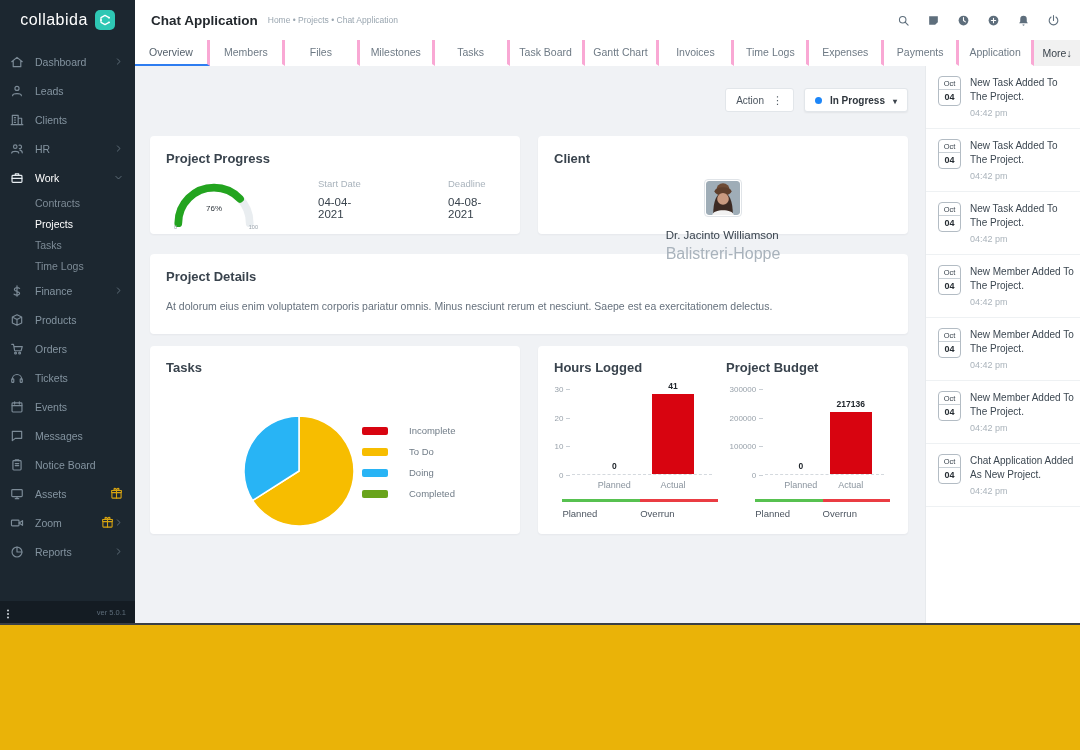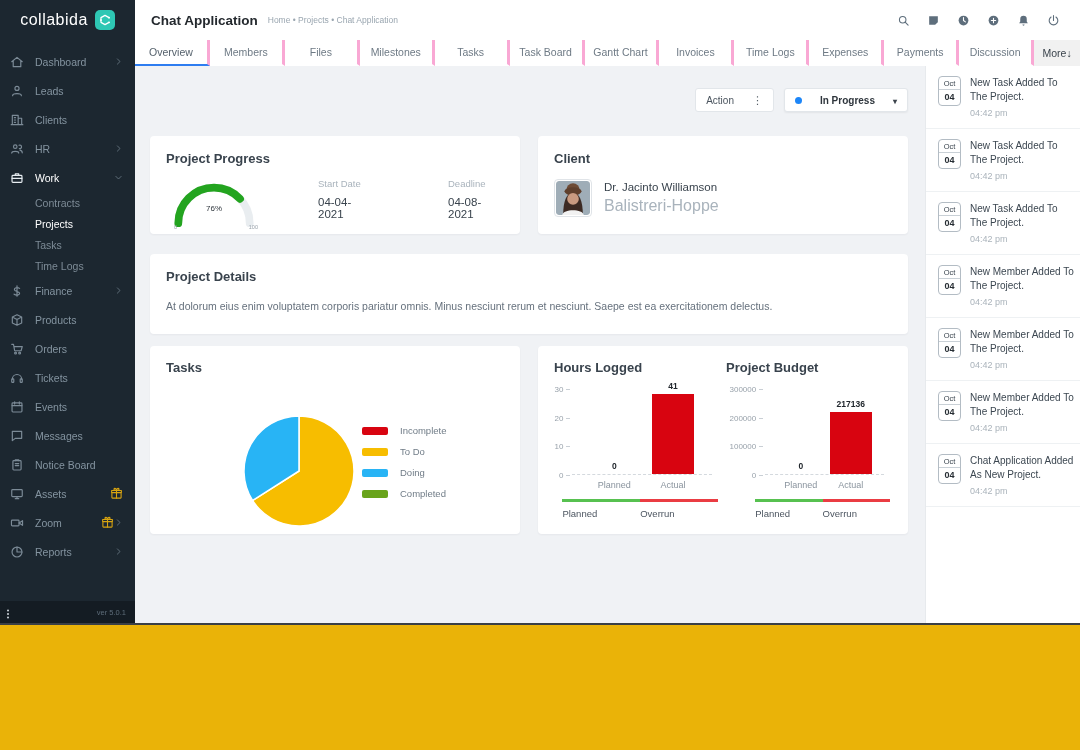--- a/index.html
+++ b/index.html
@@ -41,21 +41,21 @@
   .tabbar { height:26px; background:#fff; display:flex; font-size:10.5px; color:#6e7a85; flex-shrink:0; }
   .tab { flex:1; display:flex; align-items:center; justify-content:center; border-right:3px solid #f9a8d4; border-bottom:2px solid transparent; cursor:pointer; white-space:nowrap; }
   .tab.active { border-bottom-color:#2e7df0; color:#55616c; }
   .tab-more { flex:0 0 46px; background:#f1f1f1; color:#3a434c; display:flex; align-items:center; justify-content:center; cursor:pointer; }
 
   .content-row { flex:1; display:flex; min-height:0; }
   .content { flex:1; background:#f0f2f5; padding:0 17px 0 15px; min-width:0; }
 
   
   .action-row { margin-top:22px; display:flex; justify-content:flex-end; gap:10px; }
-  .btn { height:24px; background:#fff; border:1px solid #e2e6ea; border-radius:3px; display:inline-flex; align-items:center; gap:18px; font-size:10px; color:#4a545e; padding:0 10px; cursor:pointer; }
+  .btn { height:24px; background:#fff; border:1px solid #e2e6ea; border-radius:3px; display:inline-flex; align-items:center; gap:8px; font-size:10px; color:#4a545e; padding:0 10px; cursor:pointer; }
   .kebab-glyph::after { content:"\22EE"; font-size:11px; color:#555e66; }
   .caret-glyph::after { content:"\25BE"; font-size:8px; color:#3c444c; }
   .status-dot { width:7px; height:7px; border-radius:50%; background:#1d86f8; }
   .btn.status { font-weight:bold; color:#2e353c; box-shadow:0 1px 2px rgba(0,0,0,.06); }
 
   
   .card { background:#fff; border-radius:4px; box-shadow:0 1px 2px rgba(30,40,50,.05); padding:15px 16px; }
   .card-title { font-size:13px; font-weight:bold; color:#39434d; }
   .row1 { margin-top:24px; display:flex; gap:18px; }
   .row1 .card { width:370px; height:98px; }
@@ -70,34 +70,34 @@
   .gauge-wrap svg { width:96px; height:50px; }
   .gauge-pct { position:absolute; left:0; right:0; top:26px; text-align:center; font-size:8px; color:#2e353c; }
   .gauge-min { position:absolute; left:8px; bottom:0; font-size:5.5px; color:#98a1aa; }
   .gauge-max { position:absolute; right:4px; bottom:0; font-size:5.5px; color:#98a1aa; }
   .date-col .d-label { font-size:9.5px; color:#a9b3bc; }
   .date-col .d-value { margin-top:7px; font-size:11.5px; color:#39434d; }
   .date-col.start { margin-left:56px; }
   .date-col.end { margin-left:74px; }
 
   
-  .client-body { display:flex; margin-top:13px; align-items:center; gap:12px; }
+  .client-body { display:flex; margin-top:13px; align-items:center; gap:12px;flex-direction:column; }
   .avatar-frame { width:38px; height:38px; border:1px solid #e0e4e8; border-radius:4px; overflow:hidden; background:#fff; padding:1px; }
   .avatar-frame svg { width:100%; height:100%; border-radius:3px; display:block; }
   .client-name { font-size:11.5px; color:#39434d; }
   .client-company { margin-top:4px; font-size:16px; color:#a9b3bc; }
 
   
   .details-text { margin-top:16px; font-size:10.5px; color:#66717d; }
 
   
   .pie-card { position:relative; }
   .pie-svg { position:absolute; left:90px; top:66px; width:118px; height:118px; }
   .pie-legend { position:absolute; left:212px; top:74px; }
-  .pl-row { display:flex; align-items:center; gap:12px; height:21px; }
+  .pl-row { display:flex; align-items:center; gap:21px; height:21px; }
   .pl-swatch { width:26px; height:8px; border-radius:2px; flex-shrink:0; }
   .pl-label { font-size:9.5px; color:#707c87; }
 
   
   .charts-card { display:flex; padding:14px 10px 0 16px !important; }
   .chart-half { flex:1; min-width:0; }
   .b-title { font-size:13px; font-weight:bold; color:#39434d; }
   .b-area { position:relative; height:86px; margin-top:14px; border-bottom:1px dashed #d4d9de; }
   .b-tick { position:absolute; font-size:8px; color:#99a2ab; text-align:right; }
   .b-tickmark { position:absolute; width:4px; height:1px; background:#c9cfd5; }
@@ -377,21 +377,21 @@
           <span class="tab">Members</span>
           <span class="tab">Files</span>
           <span class="tab">Milestones</span>
           <span class="tab">Tasks</span>
           <span class="tab">Task Board</span>
           <span class="tab">Gantt Chart</span>
           <span class="tab">Invoices</span>
           <span class="tab">Time Logs</span>
           <span class="tab">Expenses</span>
           <span class="tab">Payments</span>
-          <span class="tab">Discussion</span>
+          <span class="tab">Application</span>
           <span class="tab-more">More↓</span>
         </div>
 
       <div class="content-row">
         <div class="content">
 
           <div class="action-row">
             <span class="btn">
               <span>Action</span>
               <span class="kebab-glyph"></span>

